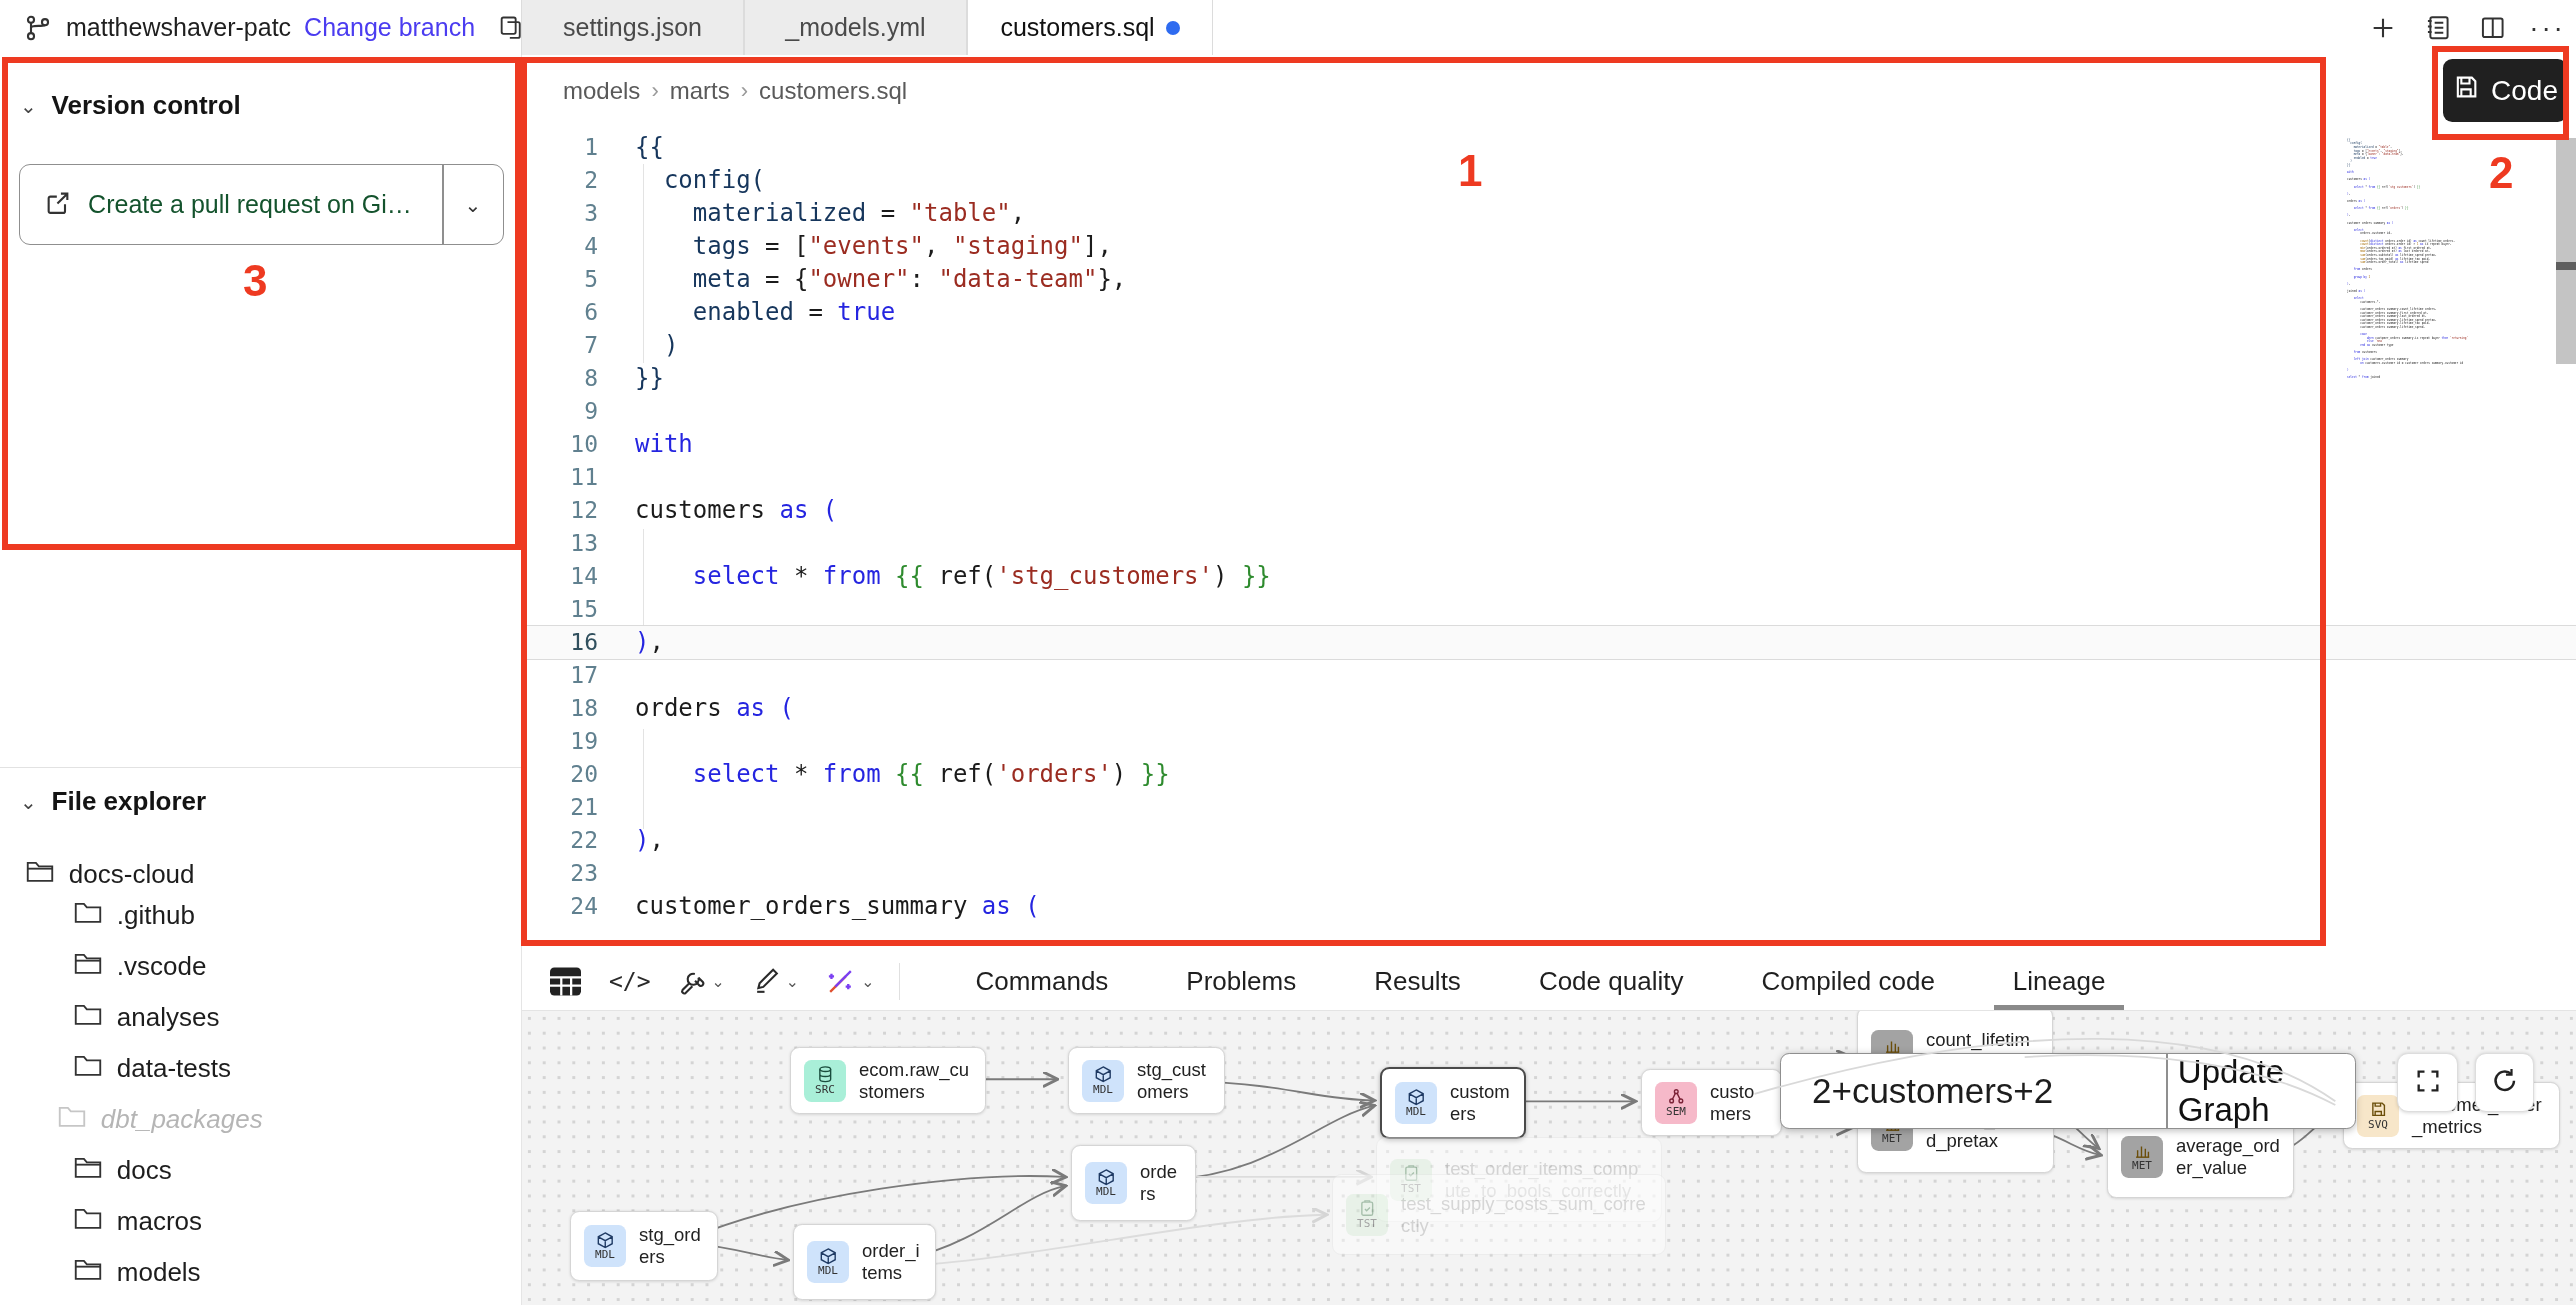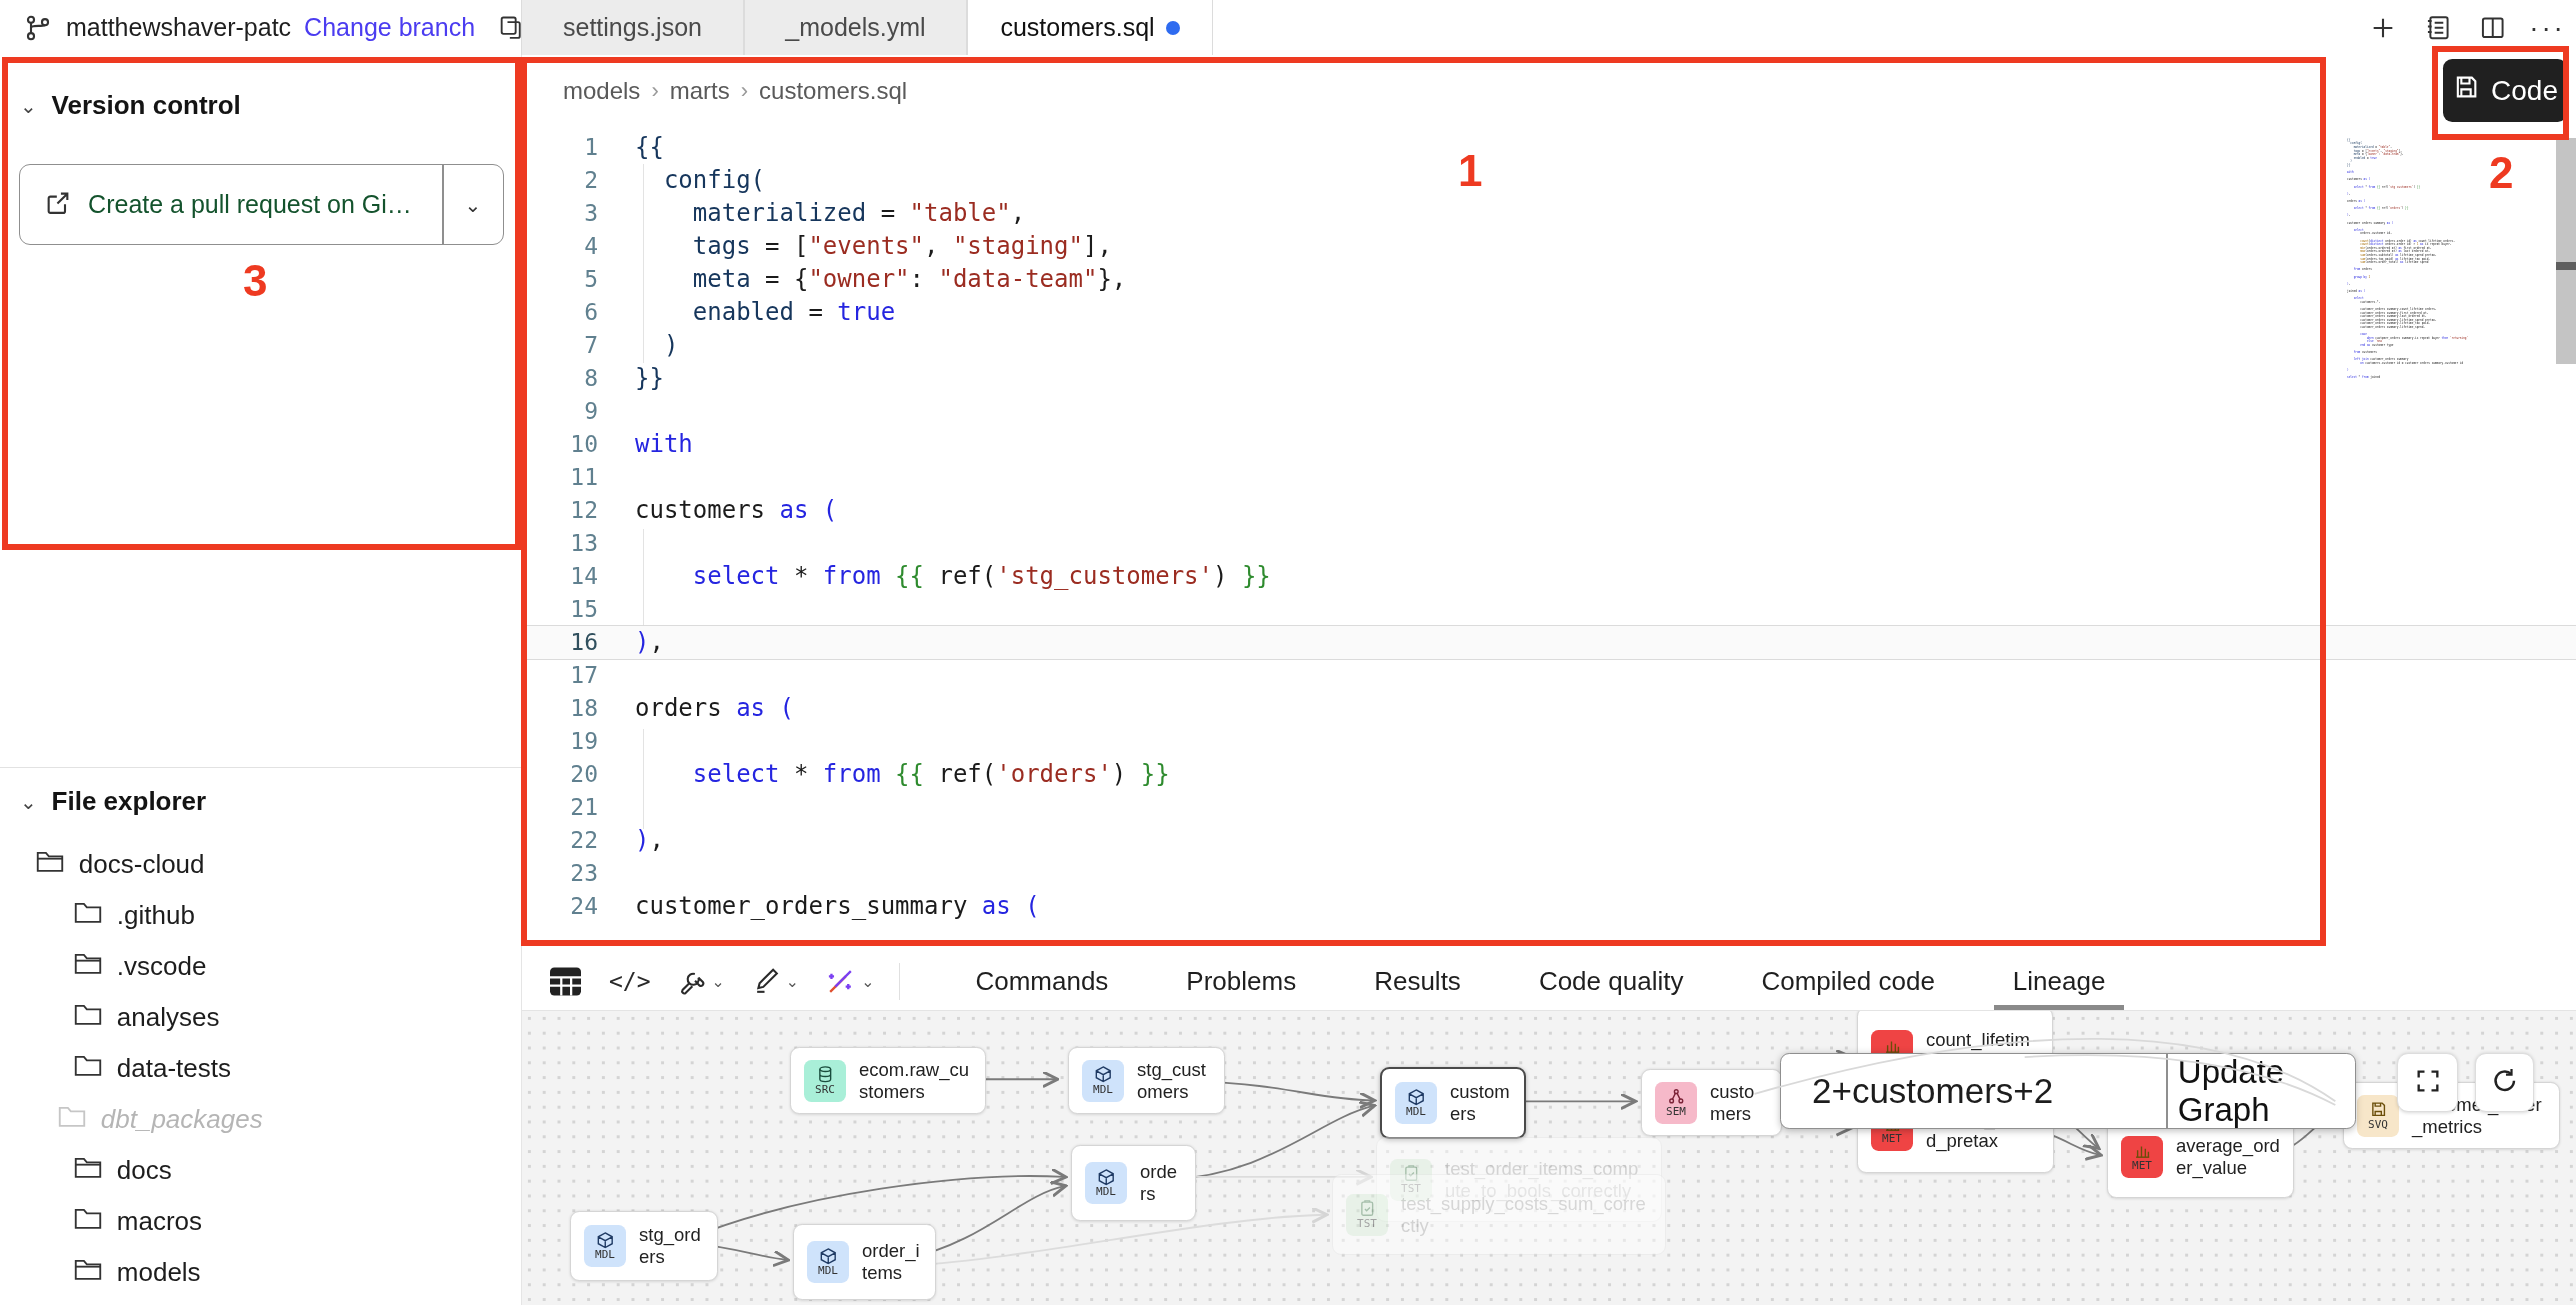--- a/index.html
+++ b/index.html
@@ -70,21 +70,21 @@
      background-image:radial-gradient(#d4d4d4 1.4px,transparent 1.5px);background-size:14.8px 14.8px;border-top:0.9px solid #e4e4e4;}
   #edges,#edgesover{position:absolute;left:0;top:0;pointer-events:none;}
   #edgesover{z-index:6;}
   .node{position:absolute;background:#fff;border:1.4px solid #d5d5d5;border-radius:9.2px;display:flex;align-items:center;
         gap:13px;padding:0 13px;box-shadow:0 0.9px 2.8px rgba(0,0,0,.12);z-index:3;}
   .node.selected{border:2.3px solid #4a4a4a;box-shadow:0 1.8px 4.6px rgba(0,0,0,.3);}
   .node.faded{opacity:.42;box-shadow:none;border-color:#e3e3e3;}
   .badge{width:42px;height:42px;border-radius:7.4px;display:flex;flex-direction:column;align-items:center;justify-content:center;flex:0 0 auto;}
   .badge span{font-size:11px;color:#333;line-height:12px;font-family:"DejaVu Sans Mono",monospace;}
   .b-src{background:#a9efd8;} .b-mdl{background:#cfe3fb;} .b-sem{background:#f6b9c9;}
-  .b-met{background:#ef4444;} .b-tst{background:#d9efd9;} .b-svq{background:#f7e6c9;}
+  .b-met{background:#a3a3a3;} .b-tst{background:#d9efd9;} .b-svq{background:#f7e6c9;}
   .nlabel{font-size:18.5px;color:#222;overflow-wrap:anywhere;line-height:22px;}
   .node.faded .nlabel{color:#a8a8a8;}
   #selbar{position:absolute;left:1258px;top:42px;width:574px;height:74px;background:#fff;border:1.8px solid #8f8f8f;
           border-radius:9.2px;display:flex;z-index:5;box-shadow:0 1.8px 7.4px rgba(0,0,0,.25);overflow:hidden;}
   #selinput{flex:0 0 354px;display:flex;align-items:center;padding-left:31px;font-size:35px;color:#1d1d1d;}
   #selbar .vdiv{width:1.8px;background:#8f8f8f;}
   #updatebtn{flex:1;display:flex;align-items:center;justify-content:center;font-size:33px;color:#111;margin-left:10px;}
   .gbtn{position:absolute;width:59px;height:57px;background:#fff;border:0.9px solid #ddd;border-radius:11px;z-index:7;
         display:flex;align-items:center;justify-content:center;box-shadow:0 0.9px 3.7px rgba(0,0,0,.15);}
   
@@ -169,21 +169,21 @@
     </div>
     <div id="sb-divider"></div>
     <div id="fe-head">
       <div class="panelhead" style="padding-top:13px;">
         <span class="chev">⌄</span>
         <span>File explorer</span>
       </div>
 
     </div>
     <div id="fe-list">
-        <div class="feitem" style="padding-left: 36px;">
+        <div class="feitem" style="padding-left: 26px; align-items: flex-end;">
           <span><svg width="28" height="24" viewBox="0 0 24 20" fill="none" stroke="#333" stroke-width="1.6">
               <path d="M1.5 3 h7 l2.5 3 h11.5 v12.5 h-21 z"></path>
               <path d="M1.5 8 h21"></path>
             </svg></span>
           <span>docs-cloud</span>
         </div>
         <div class="feitem" style="padding-left: 74px;">
           <span><svg width="28" height="24" viewBox="0 0 24 20" fill="none" stroke="#333" stroke-width="1.6">
               <path d="M1.5 3 h7 l2.5 3 h11.5 v12.5 h-21 z"></path>
             </svg></span>

